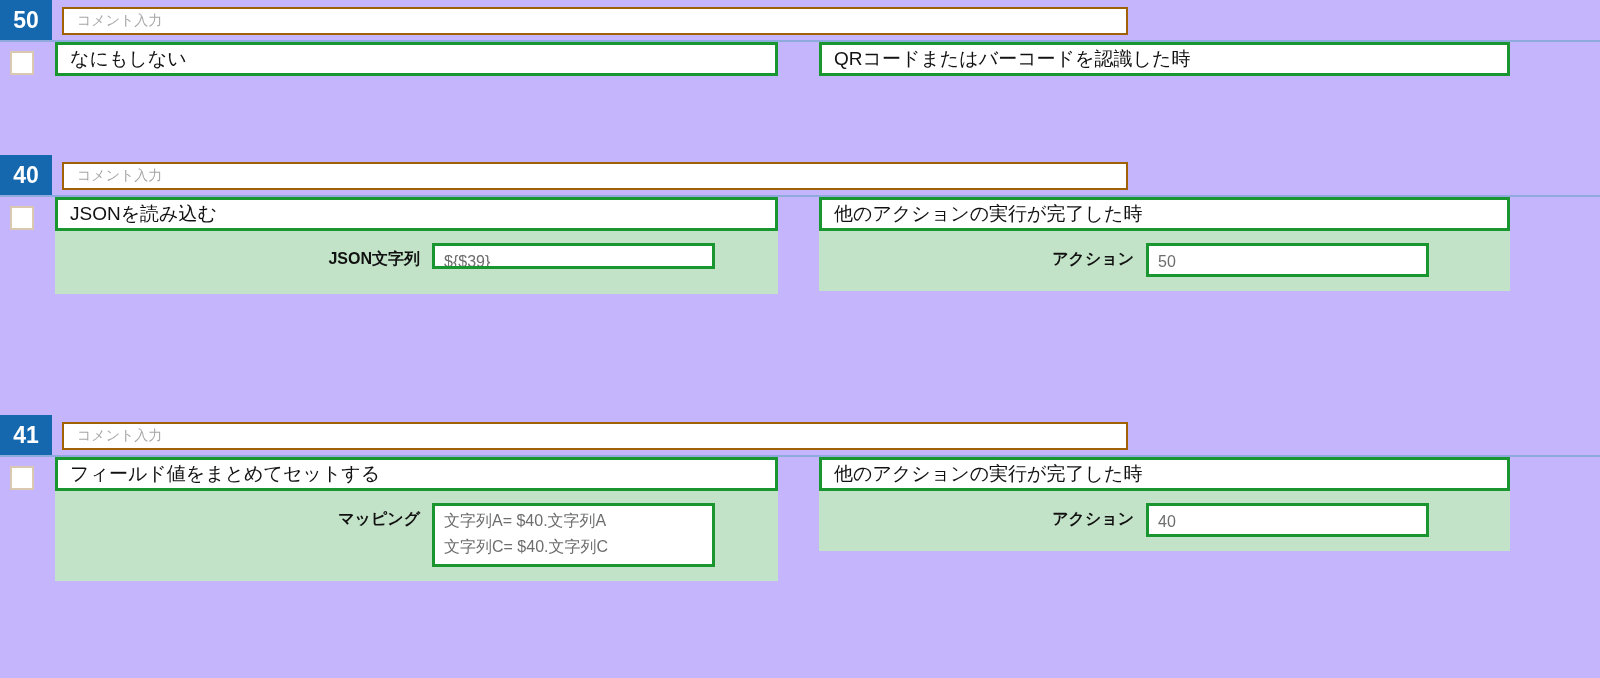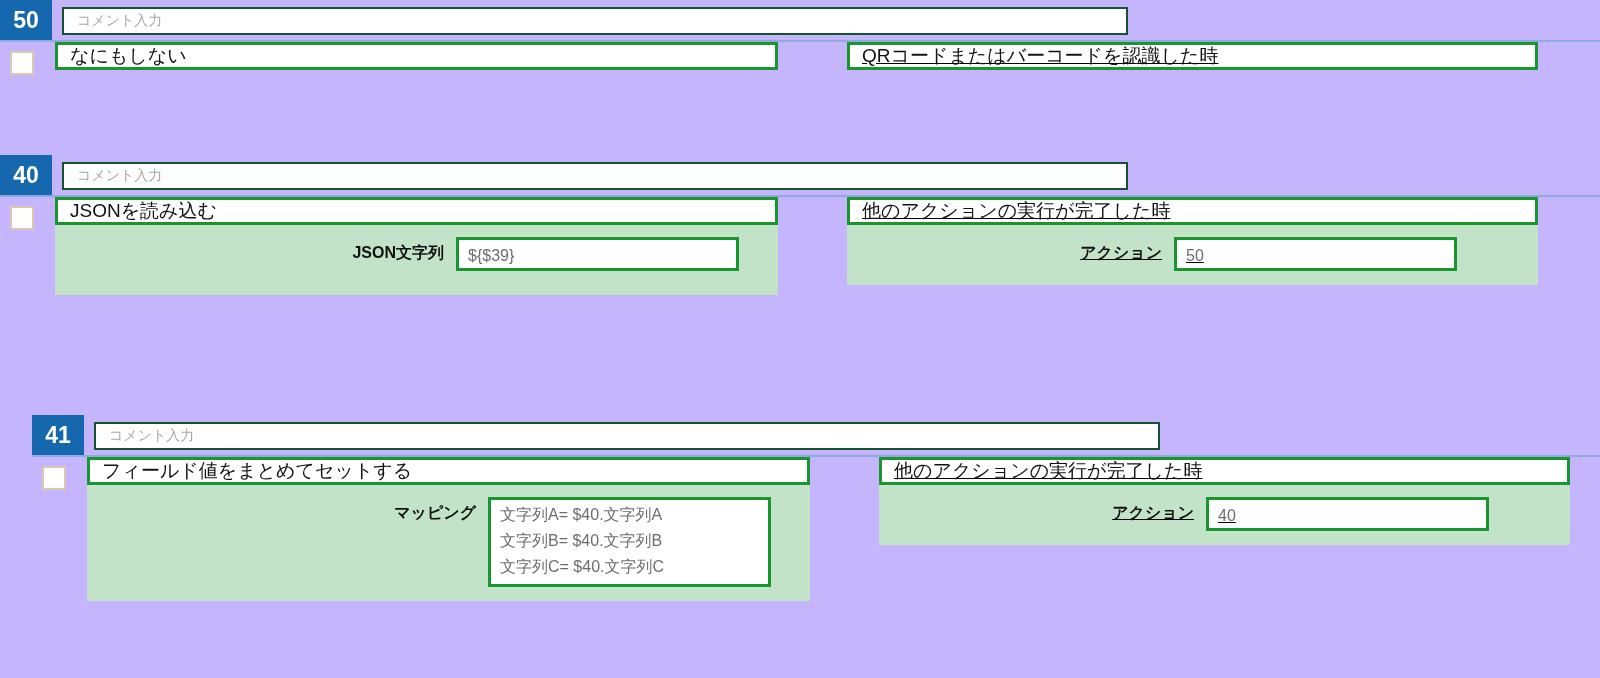--- a/index.html
+++ b/index.html
@@ -31,21 +31,21 @@
     font-weight: 700;
     display: flex;
     align-items: center;
     justify-content: center;
     letter-spacing: 0px;
   }
   .comment-input {
     position: absolute; left: 62px; top: 7px;
     width: 1066px; height: 28px;
     background: #ffffff;
-    border: 2px solid #14532d;
+    border: 2px solid #a16207;
     display: flex; align-items: center;
     padding-left: 13px;
     font-size: 14px;
     color: #a6a6a6;
     white-space: nowrap;
     overflow: hidden;
   }
   .hdr-rule {
     position: absolute; left: 0; top: 40px;
     width: 1600px; height: 2px;
@@ -57,25 +57,25 @@
 
   .checkbox {
     position: absolute; left: 10px; top: 9px;
     width: 24px; height: 24px;
     background: #ffffff;
     border: 2px solid #dbc8b0;
   }
 
   .col { position: absolute; top: 0; }
   .col-left  { left: 55px;  width: 723px; }
-  .col-right { left: 847px; width: 691px; text-decoration: underline; }
+  .col-right { left: 819px; width: 691px; }
 
   .title-box {
     width: 100%;
-    height: 28px;
+    height: 34px;
     background: #ffffff;
     border: 3px solid #1a9630;
     display: flex; align-items: center;
     padding-left: 12px;
     font-size: 19px;
     color: #111111;
     white-space: nowrap;
     overflow: hidden;
   }
 
@@ -106,22 +106,22 @@
     background: #ffffff;
     border: 3px solid #1a9630;
     font-size: 16px;
     color: #6d6d6d;
     padding: 5px 0 5px 9px;
     white-space: nowrap;
     overflow: hidden;
   }
 
   
-  .col-left .plabel { width: 377px; margin-left: 24px; }
-  .col-left .pfield { width: 283px; height: 34px; line-height: 22px; }
+  .col-left .plabel { width: 377px; }
+  .col-left .pfield { width: 283px; height: 26px; line-height: 22px; }
   .col-left .pfield.multiline {
     height: auto;
     line-height: 1.0;
     padding-top: 2px; padding-bottom: 4px;
   }
   .col-left .pfield.multiline .mline {
     display: block;
     padding: 5px 0 5px 0;
     font-size: 16px;
   }
@@ -176,36 +176,35 @@
             <div class="title-box">他のアクションの実行が完了した時</div>
             <div class="params">
               <div class="prow">
                 <div class="plabel">アクション</div>
                 <div class="pfield">50</div>
               </div>
             </div>
           </div>
         </div>
       </div>
-      <div class="block" style="top: 415px; padding-left: 32px;">
+      <div class="block" style="top: 415px;">
         <div class="hdr">
           <div class="badge">41</div>
           <div class="comment-input">コメント入力</div>
           <div class="hdr-rule"></div>
         </div>
         <div class="body">
           <div class="checkbox"></div>
           <div class="col col-left">
             <div class="title-box">フィールド値をまとめてセットする</div>
             <div class="params">
               <div class="prow">
                 <div class="plabel">マッピング</div>
                 <div class="pfield multiline">
                   <span class="mline">文字列A= $40.文字列A</span>
-                  <span class="mline">文字列B= $40.文字列B</span>
                   <span class="mline">文字列C= $40.文字列C</span>
                 </div>
               </div>
             </div>
           </div>
           <div class="col col-right">
             <div class="title-box">他のアクションの実行が完了した時</div>
             <div class="params">
               <div class="prow">
                 <div class="plabel">アクション</div>

